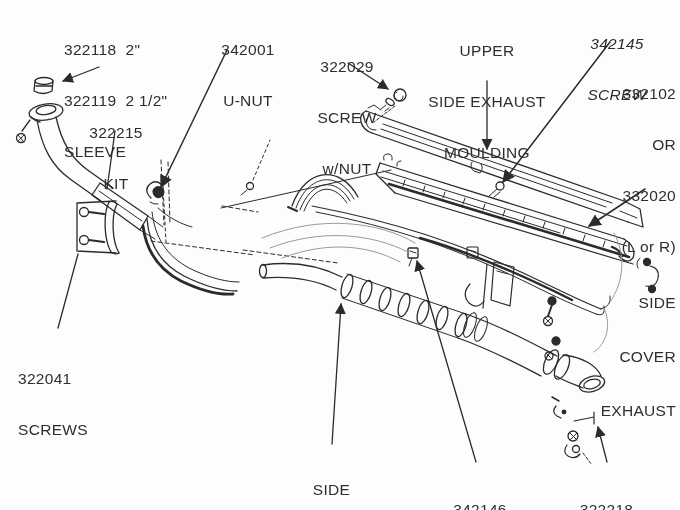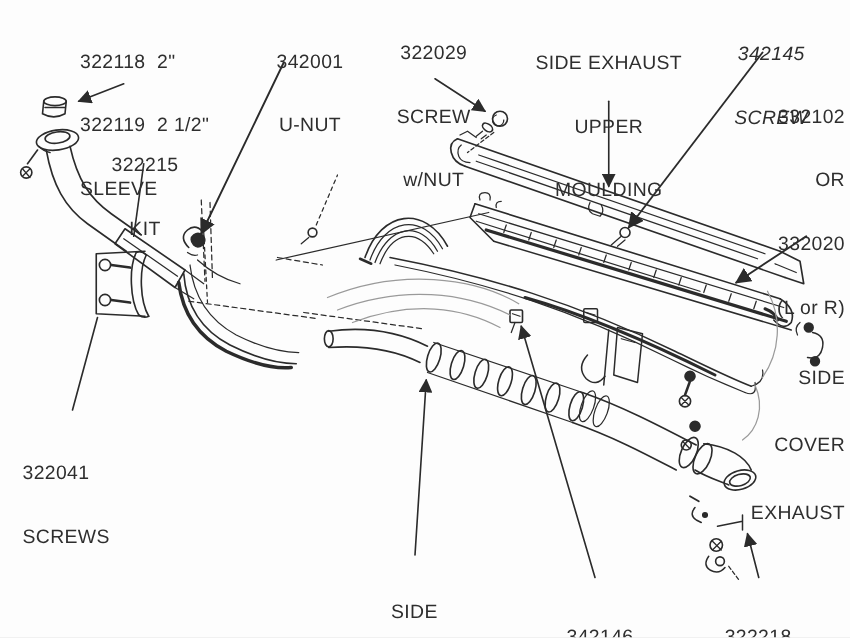--- a/index.html
+++ b/index.html
@@ -5,21 +5,21 @@
   html,body{margin:0;padding:0;background:#e8e8e8;}
   .stage{position:relative;width:680px;height:510px;background:#fdfdfd;overflow:hidden;
          font-family:"Liberation Sans",sans-serif;color:#2e2e2e;}
   .art{position:absolute;left:0;top:0;}
   .lbl{position:absolute;font-size:15.5px;line-height:17px;letter-spacing:.3px;white-space:pre;}
   .lbl .ln{line-height:17px;}
   .c{text-align:center;}
   .r{text-align:right;}
   #lbl-sleeve{left:64px;top:7px;}
   #lbl-unut{left:208px;top:7px;width:80px;text-align:center;}
-  #lbl-swn{left:306px;top:0;width:82px;}
+  #lbl-swn{left:306px;top:24px;width:82px;}
   #lbl-moulding{left:415px;top:8px;width:144px;}
   #lbl-s145{left:576px;top:1px;width:82px;font-style:italic;}
   #lbl-cover{left:556px;top:51px;width:120px;}
   #lbl-cover .ln:nth-child(n+5){line-height:20px;}
   #lbl-cover .ln:nth-child(5){margin-top:4px;}
   #lbl-kit{left:76px;top:90px;width:80px;}
   #lbl-screws{left:18px;top:336px;}
   #lbl-pipe{left:259px;top:447px;width:145px;}
   #lbl-nut{left:441px;top:467px;width:78px;}
   #lbl-bracket{left:556px;top:467px;width:101px;}
@@ -269,22 +269,22 @@
     <div class="ln">U-NUT</div>
   </div>
 
   <div class="lbl c" id="lbl-swn">
     <div class="ln">322029</div>
     <div class="ln">SCREW</div>
     <div class="ln">w/NUT</div>
   </div>
 
   <div class="lbl c" id="lbl-moulding">
+    <div class="ln">UPPER</div>
     <div class="ln">SIDE EXHAUST</div>
-    <div class="ln">UPPER</div>
     <div class="ln">MOULDING</div>
   </div>
 
   <div class="lbl c" id="lbl-s145">
     <div class="ln">342145</div>
     <div class="ln">SCREW</div>
   </div>
 
   <div class="lbl r" id="lbl-cover">
     <div class="ln">332102</div>

